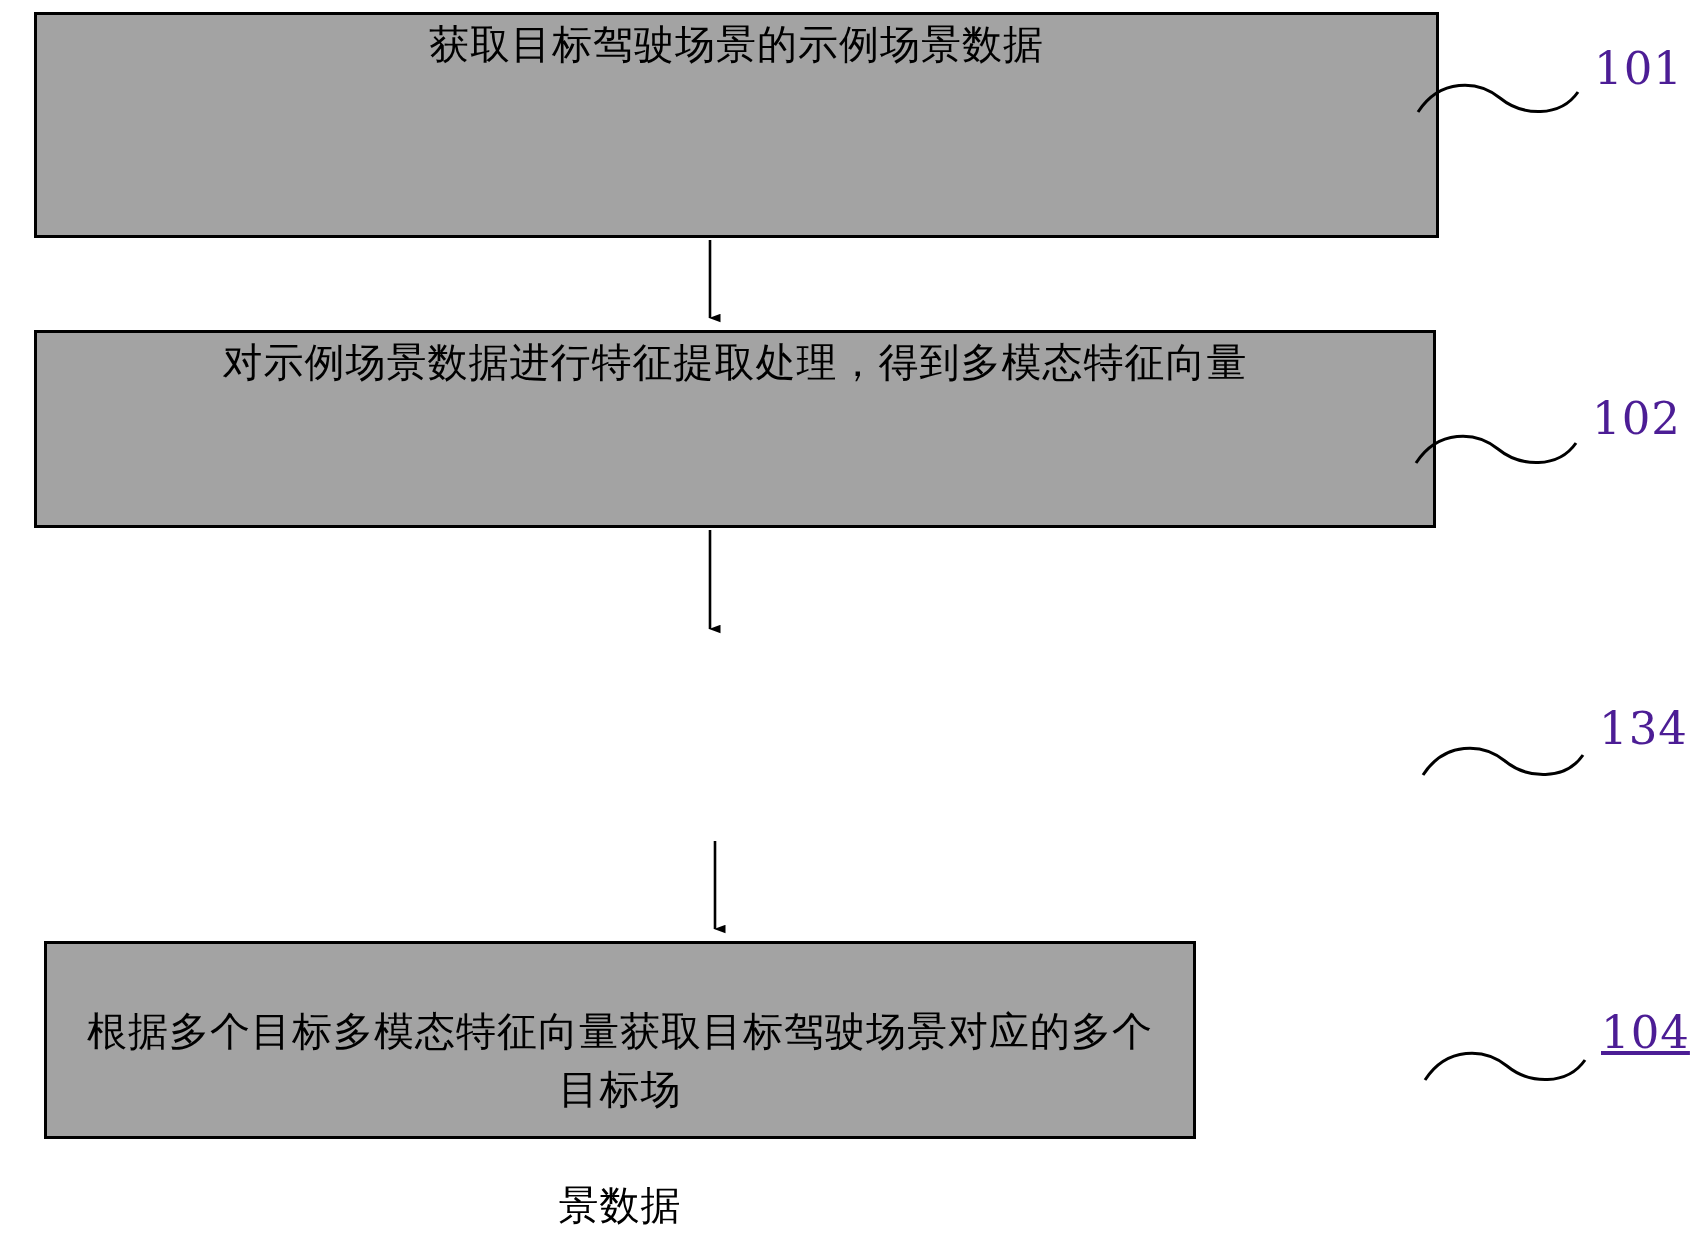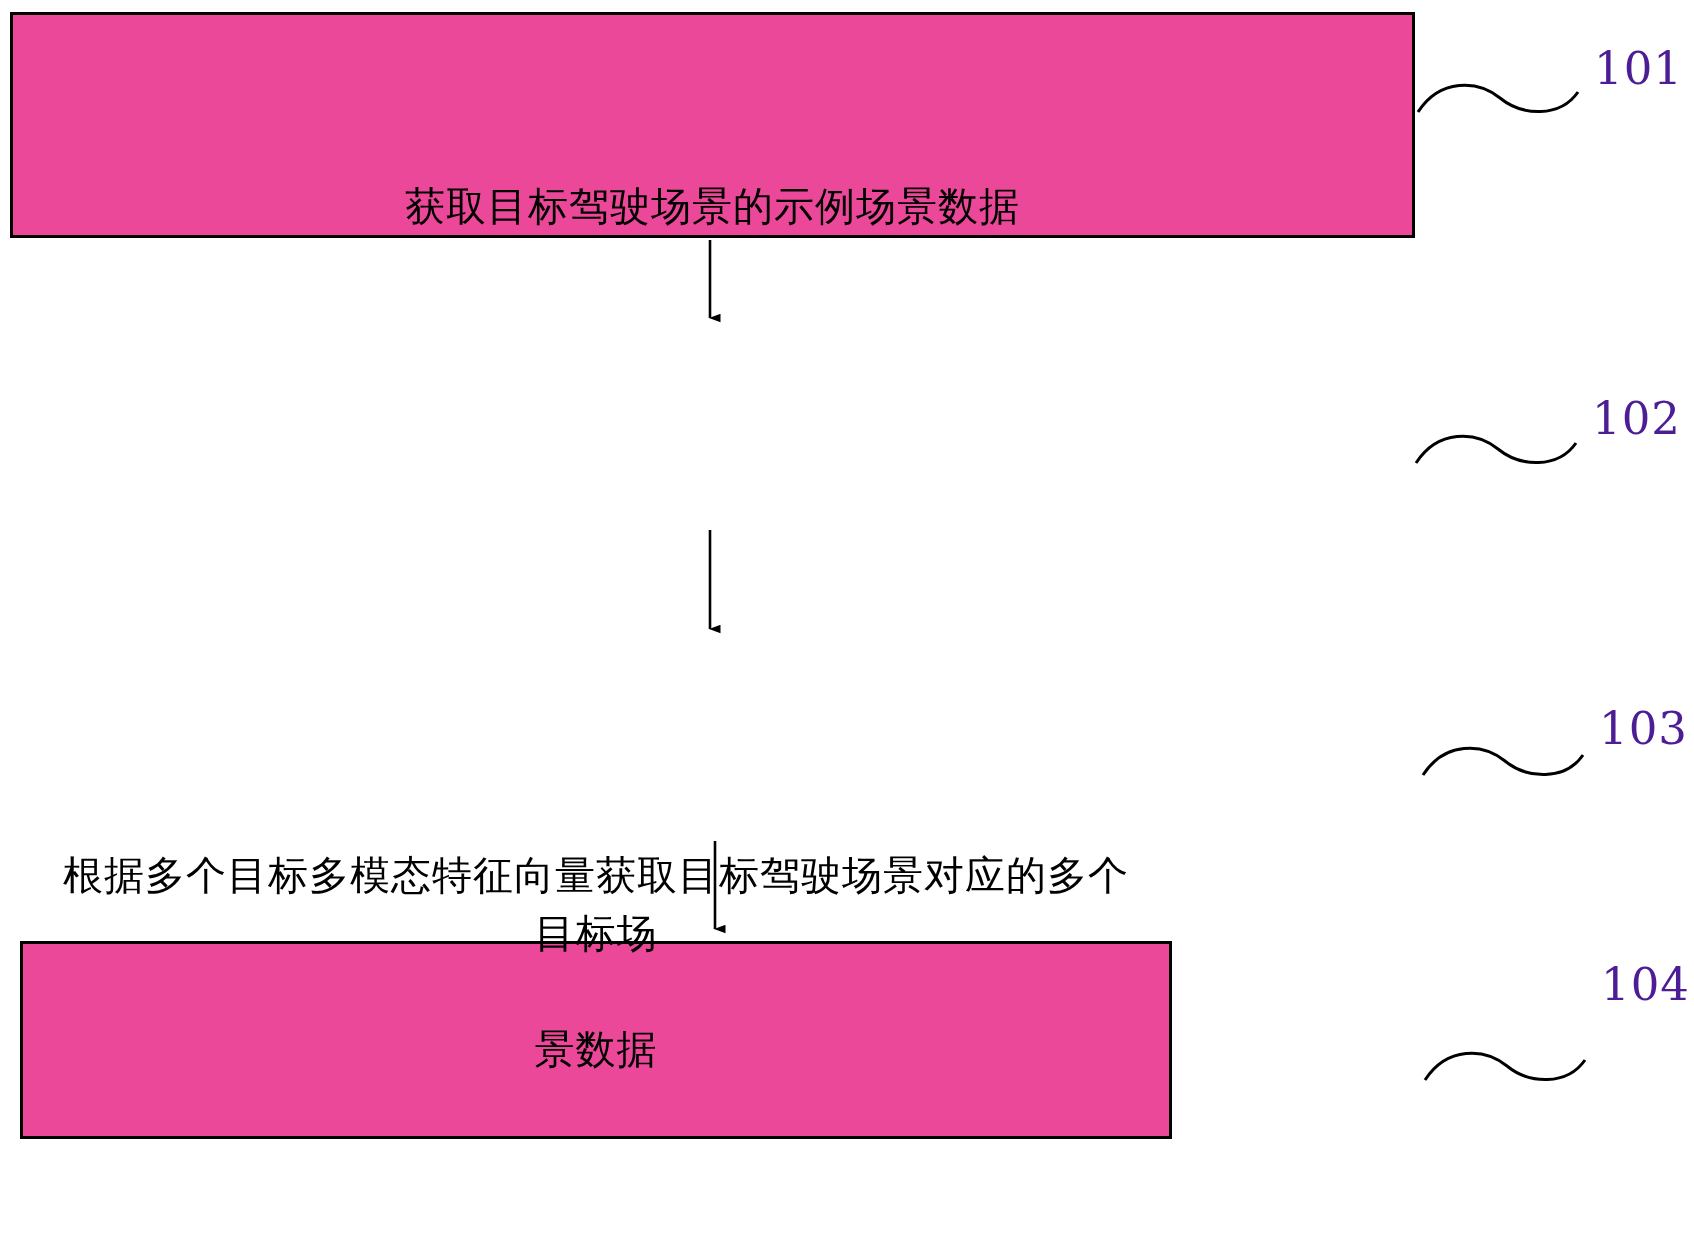--- a/index.html
+++ b/index.html
@@ -14,24 +14,25 @@
     position: relative;
     width: 1694px;
     height: 1258px;
     background: #ffffff;
     overflow: hidden;
   }
   .flow-box {
     position: absolute;
     box-sizing: border-box;
     border: 3px solid #000000;
-    background: #ec4899;
+    background: #a3a3a3;
     display: flex;
-    align-items: flex-end;
+    align-items: flex-start;
     justify-content: center;
+    margin-left: 24px;
   }
   .box-text {
     font-family: "DejaVu Serif", serif;
     font-size: 40px;
     line-height: 1.45;
     color: #000000;
     text-align: center;
     letter-spacing: 1px;
     padding: 0 26px;
     white-space: pre-line;
@@ -58,20 +59,23 @@
 </style>
 </head>
 <body>
 
 <div id="canvas">
 
   <div class="flow-box" id="box-101" style="left:10px; top:12px; width:1405px; height:226px;">
     <div class="box-text">获取目标驾驶场景的示例场景数据</div>
   </div>
 
+  <div class="flow-box" id="box-102" style="left:10px; top:330px; width:1402px; height:198px;">
+    <div class="box-text">对示例场景数据进行特征提取处理，得到多模态特征向量</div>
+  </div>
 
 
   <div class="flow-box" id="box-104" style="left:20px; top:941px; width:1152px; height:198px;">
     <div class="box-text two-line">
       <div>根据多个目标多模态特征向量获取目标驾驶场景对应的多个目标场</div>
       <div>景数据</div>
     </div>
   </div>
 
   <svg class="connector" viewBox="0 0 1694 1258" xmlns="http://www.w3.org/2000/svg">
@@ -93,17 +97,17 @@
 
     <path d="M 1423 775 C 1445 741, 1483 743, 1505 761 C 1527 779, 1565 781, 1583 755" fill="none" stroke="#000000" stroke-width="3"></path>
 
     <path d="M 1425 1080 C 1447 1046, 1485 1048, 1507 1066 C 1529 1084, 1567 1086, 1585 1060" fill="none" stroke="#000000" stroke-width="3"></path>
   </svg>
 
   <div class="ref-label" style="left:1594px; top:42px;">101</div>
 
   <div class="ref-label" style="left:1592px; top:392px;text-align:right;">102</div>
 
-  <div class="ref-label" style="left:1599px; top:702px;">103</div>
+  <div class="ref-label" style="left:1599px; top:702px;">134</div>
 
-  <div class="ref-label" style="left:1601px; top:958px;">104</div>
+  <div class="ref-label" style="left:1601px; top:1006px;text-decoration:underline;">104</div>
 
 </div>
 
 </body></html>

